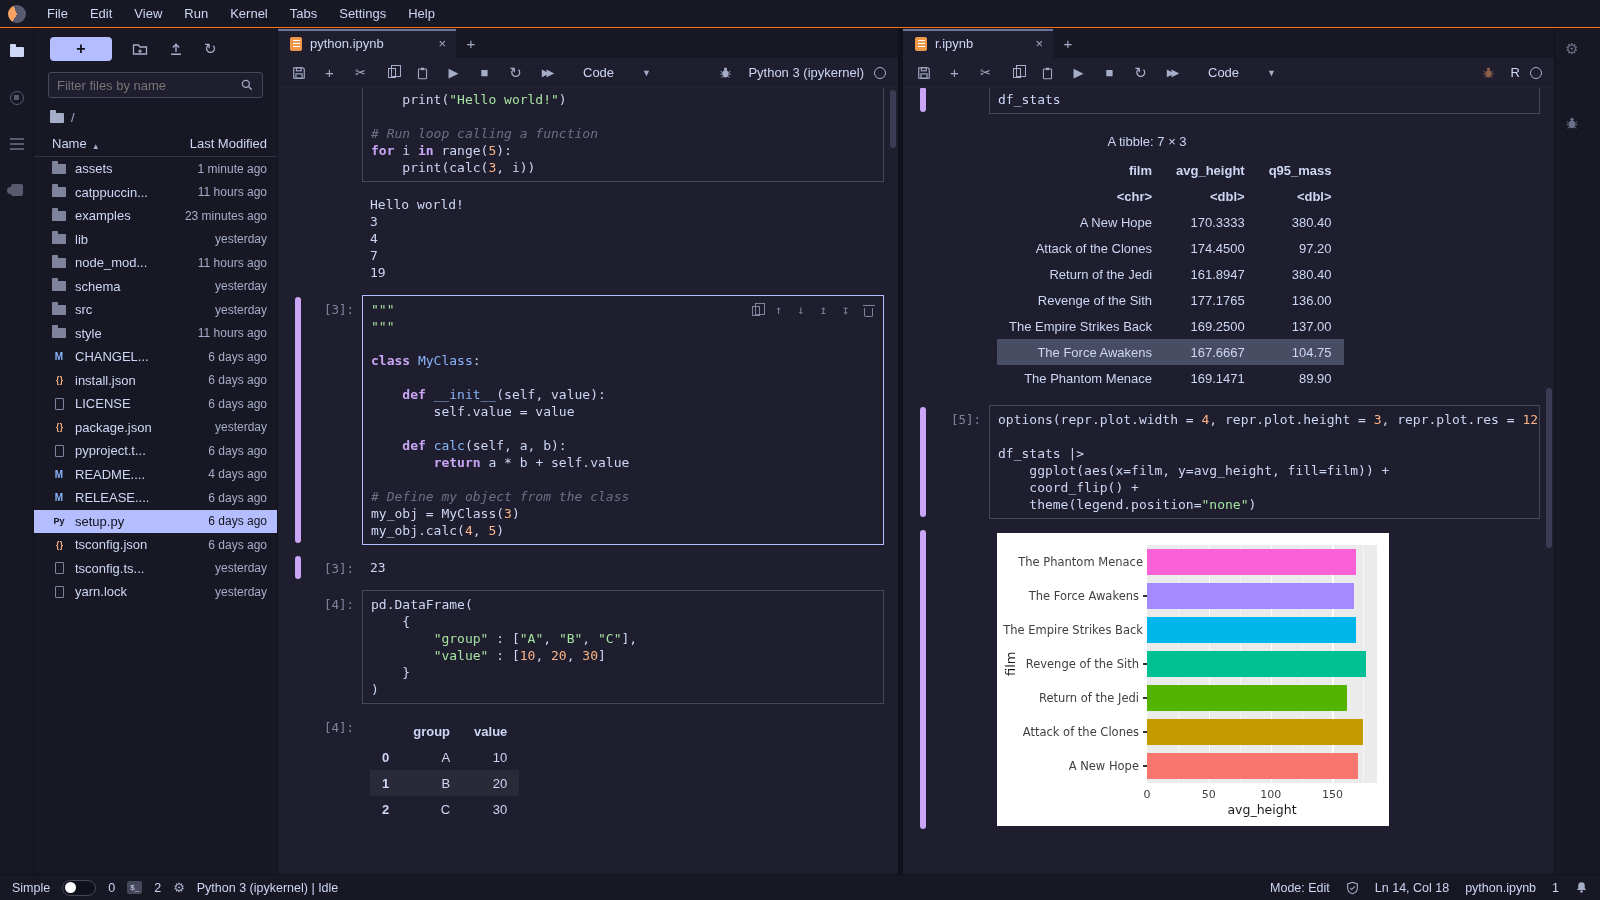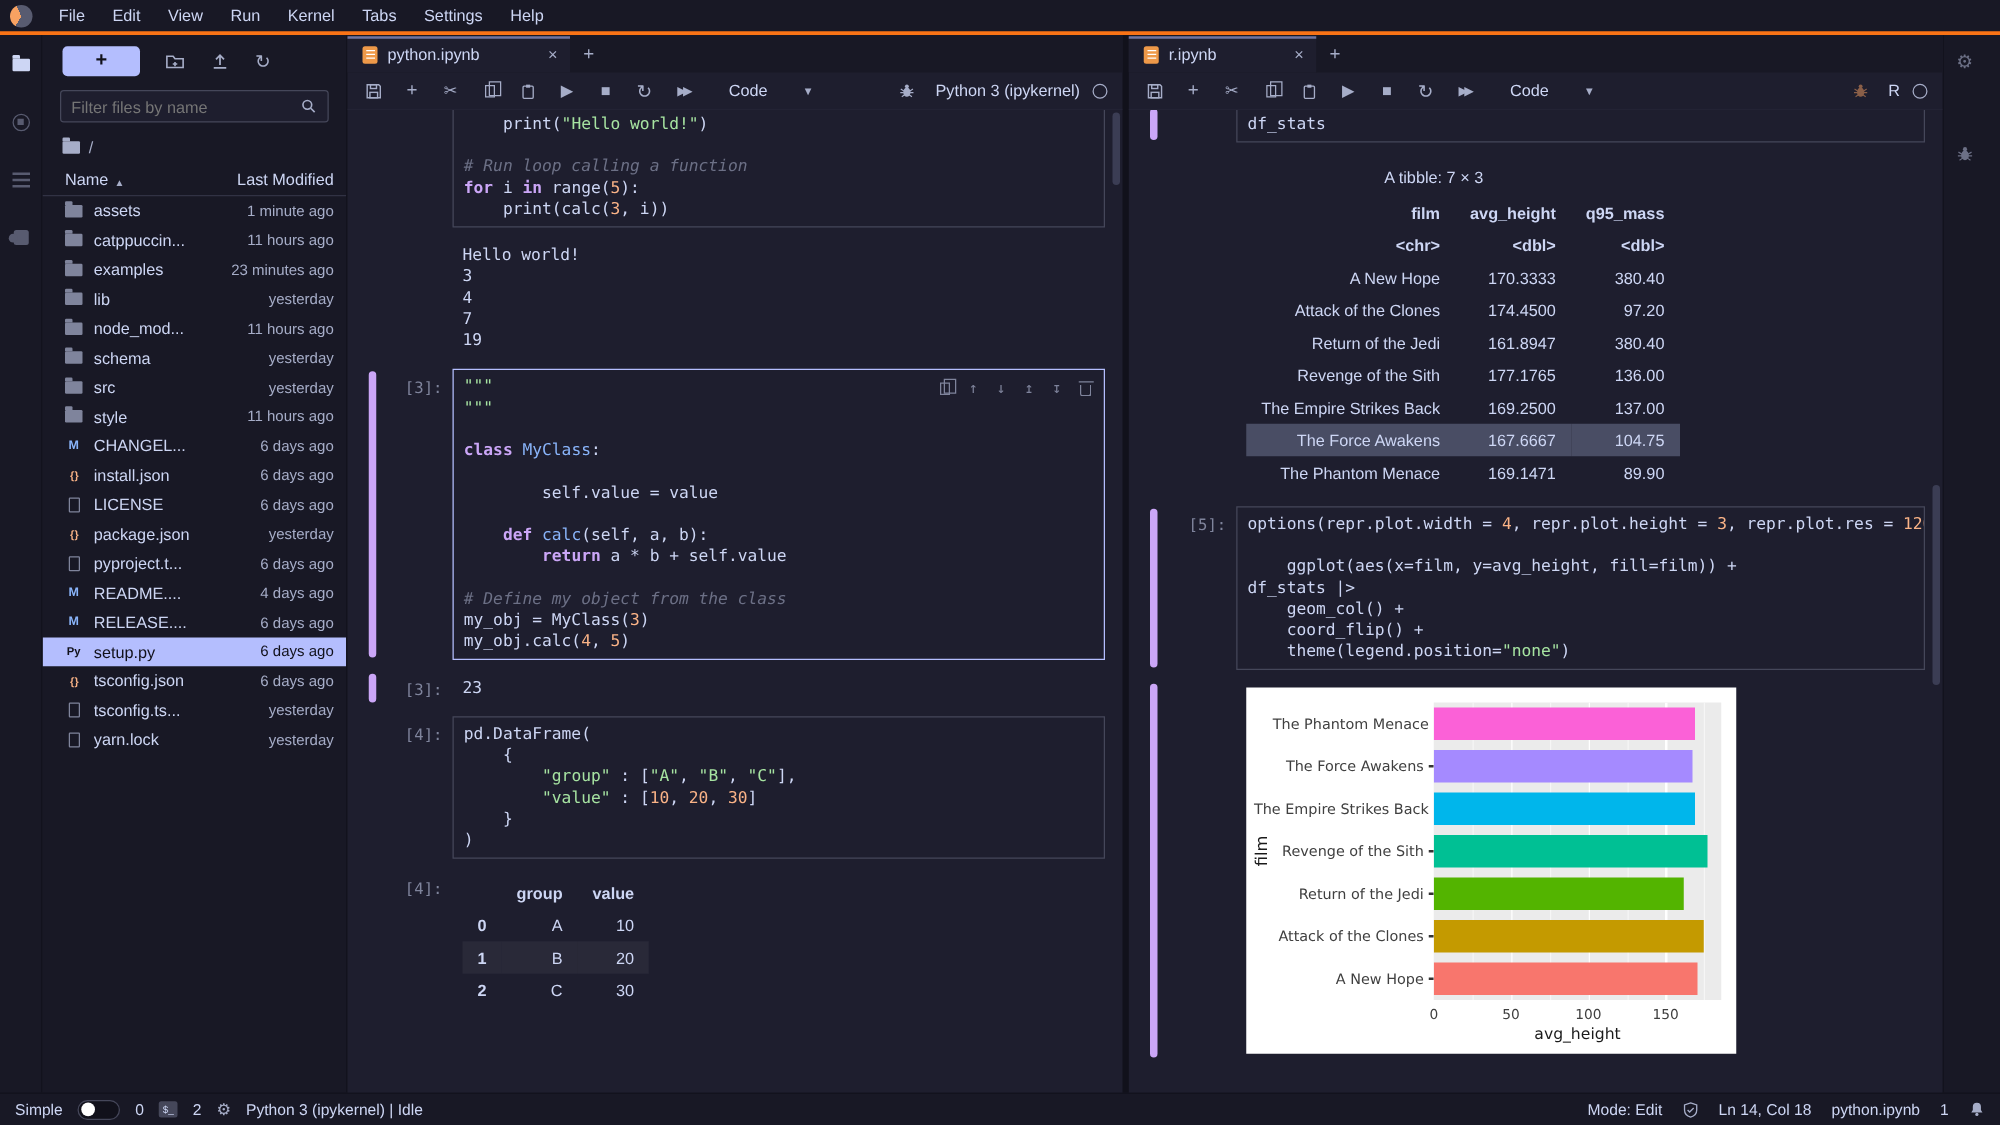--- a/index.html
+++ b/index.html
@@ -1,21 +1,21 @@
 <!DOCTYPE html>
 <html><head>
 <meta charset="utf-8">
 <style>
 *{margin:0;padding:0;box-sizing:border-box}
 html,body{width:1600px;height:900px;overflow:hidden;background:#1e1e2e;color:#cdd6f4;
 font-family:"Liberation Sans",sans-serif;font-size:13px}
 .app{display:flex;flex-direction:column;width:1600px;height:900px}
 
 
-.menubar{height:28px;background:#181825;border-bottom:3px solid #f97316;display:flex;align-items:center;flex:none}
+.menubar{height:28px;background:#181825;border-bottom:1px solid #f97316;display:flex;align-items:center;flex:none}
 .logo{width:18px;height:18px;margin:0 10px 0 8px;border-radius:50%;
 background:conic-gradient(from 210deg,#f8a262 0 35%,#585b70 35% 100%)}
 .menu-item{padding:0 11px;line-height:27px;cursor:default}
 
 
 .main{flex:1;display:flex;min-height:0}
 .activity{width:34px;background:#181825;border-right:1px solid #11111b;display:flex;flex-direction:column;align-items:center;padding-top:16px;gap:30px}
 .act-icon{color:#585b70;display:flex;align-items:center;justify-content:center;width:20px;height:16px}
 .act-icon.active{color:#cdd6f4}
 .icon-folder{width:14px;height:10px;background:currentColor;border-radius:1px;position:relative;display:inline-block}
@@ -402,20 +402,21 @@
 
           <div class="nbrow">
             <span class="collapser"></span>
             <div class="prompt">[3]:</div>
             <div class="cellbox sel">
               <div class="cline"><span class="tok-st">"""</span></div>
                 <div class="cline"><span class="tok-st">"""</span></div>
                 <div class="cline">&nbsp;</div>
                 <div class="cline"><span class="tok-kw">class</span><span class="tok-pl"> </span><span class="tok-fn">MyClass</span><span class="tok-pl">:</span></div>
                 <div class="cline">&nbsp;</div>
+                <div class="cline"><span class="tok-pl">    </span><span class="tok-kw">def</span><span class="tok-pl"> </span><span class="tok-fn">__init__</span><span class="tok-pl">(self, value):</span></div>
                 <div class="cline"><span class="tok-pl">        self.value = value</span></div>
                 <div class="cline">&nbsp;</div>
                 <div class="cline"><span class="tok-pl">    </span><span class="tok-kw">def</span><span class="tok-pl"> </span><span class="tok-fn">calc</span><span class="tok-pl">(self, a, b):</span></div>
                 <div class="cline"><span class="tok-pl">        </span><span class="tok-kw">return</span><span class="tok-pl"> a * b + self.value</span></div>
                 <div class="cline">&nbsp;</div>
                 <div class="cline"><span class="tok-cm"># Define my object from the class</span></div>
                 <div class="cline"><span class="tok-pl">my_obj = MyClass(</span><span class="tok-nu">3</span><span class="tok-pl">)</span></div>
                 <div class="cline"><span class="tok-pl">my_obj.calc(</span><span class="tok-nu">4</span><span class="tok-pl">, </span><span class="tok-nu">5</span><span class="tok-pl">)</span></div>
                 <span class="cell-toolbar">
                 <span class="cti">
@@ -604,23 +605,22 @@
               </div>
             </div>
           </div>
 
           <div class="nbrow">
             <span class="collapser"></span>
             <div class="prompt">[5]:</div>
             <div class="cellbox">
                 <div class="cline"><span class="tok-pl">options(repr.plot.width </span><span class="tok-op">=</span><span class="tok-pl"> </span><span class="tok-nu">4</span><span class="tok-pl">, repr.plot.height </span><span class="tok-op">=</span><span class="tok-pl"> </span><span class="tok-nu">3</span><span class="tok-pl">, repr.plot.res </span><span class="tok-op">=</span><span class="tok-pl"> </span><span class="tok-nu">120</span></div>
                 <div class="cline">&nbsp;</div>
+                <div class="cline"><span class="tok-pl">df_stats </span><span class="tok-op">|&gt;</span></div>
                 <div class="cline"><span class="tok-pl">    ggplot(aes(x</span><span class="tok-op">=</span><span class="tok-pl">film, y</span><span class="tok-op">=</span><span class="tok-pl">avg_height, fill</span><span class="tok-op">=</span><span class="tok-pl">film)) </span><span class="tok-op">+</span></div>
-                <div class="cline"><span class="tok-pl">df_stats </span><span class="tok-op">|&gt;</span></div>
-                <div class="cline"><span class="tok-pl">    geom_col() </span><span class="tok-op">+</span></div>
                 <div class="cline"><span class="tok-pl">    coord_flip() </span><span class="tok-op">+</span></div>
                 <div class="cline"><span class="tok-pl">    theme(legend.position</span><span class="tok-op">=</span><span class="tok-st">"none"</span><span class="tok-pl">)</span></div>
               </div>
           </div>
 
           <div class="nbrow">
             <span class="collapser"></span>
             <div class="prompt"></div>
             <div class="outarea" style="white-space:normal">
               <div class="chartbox">

